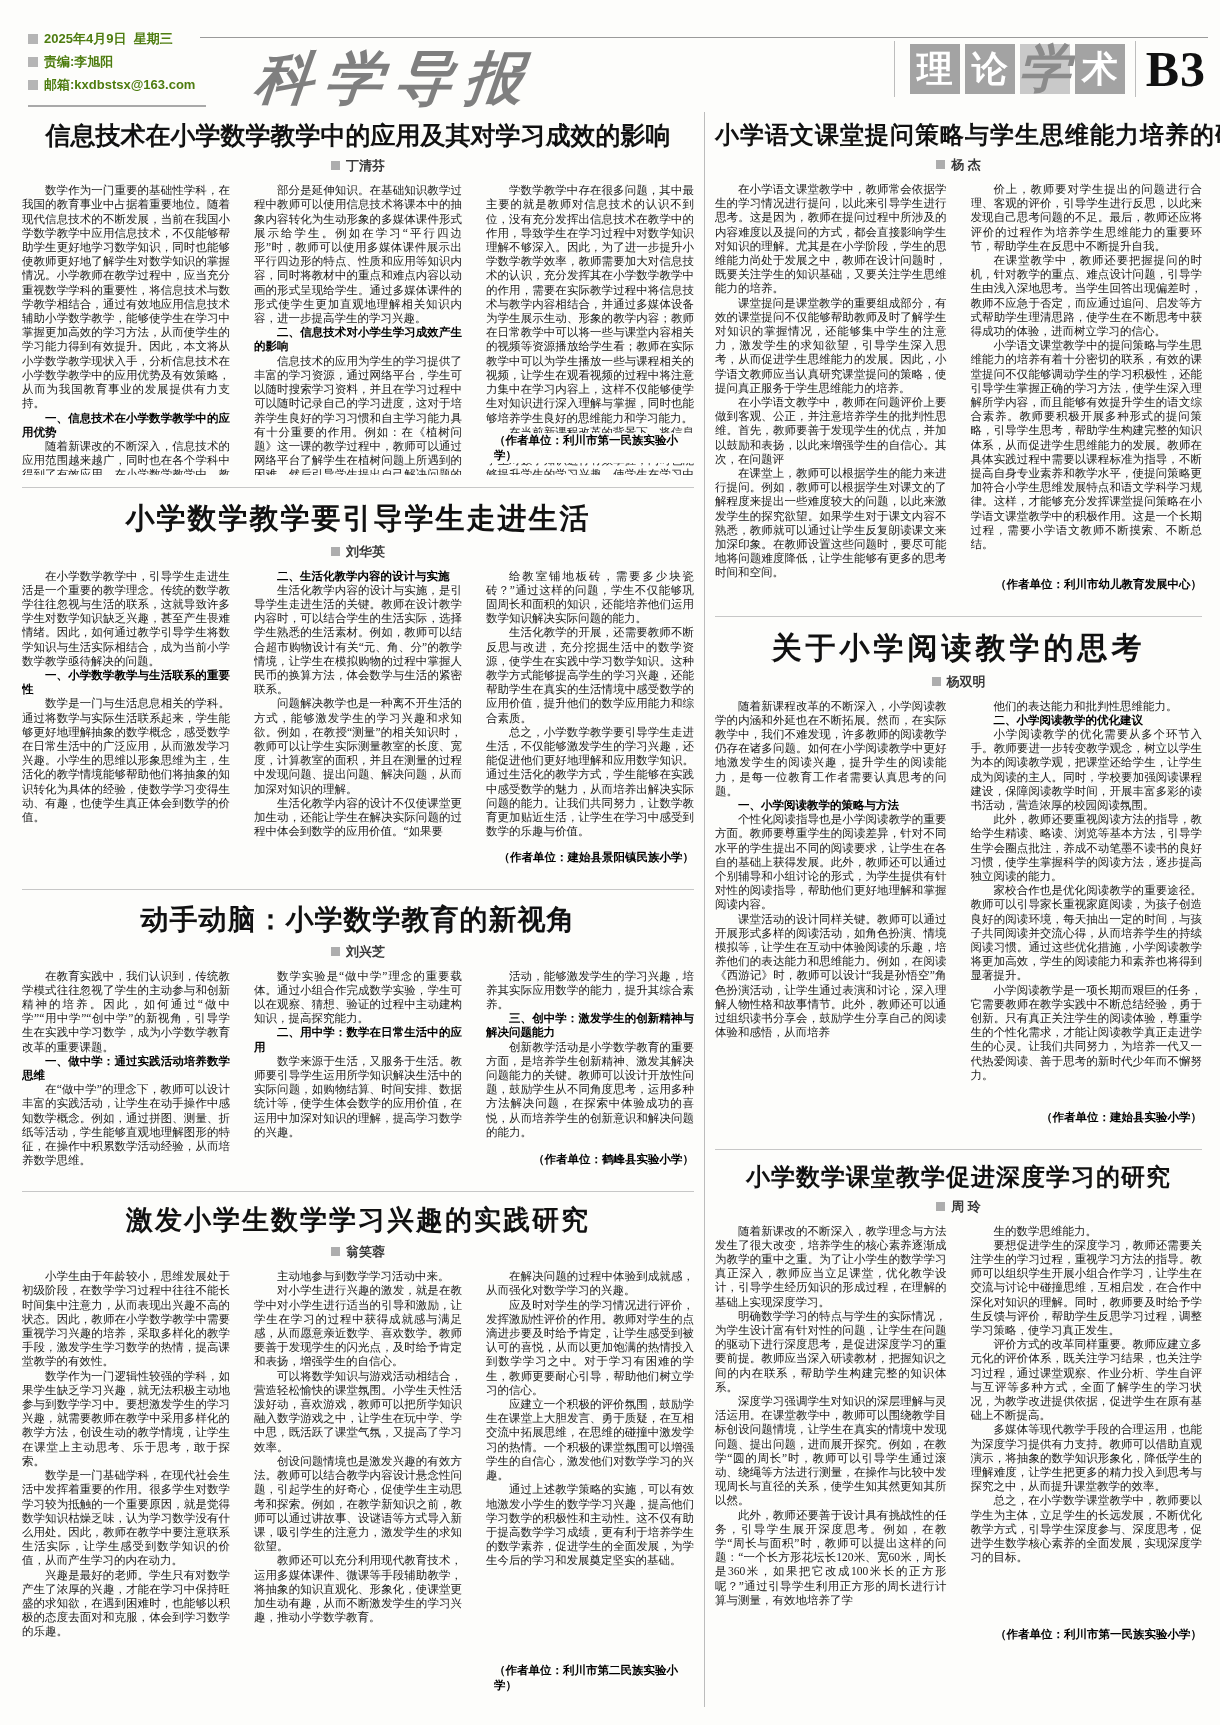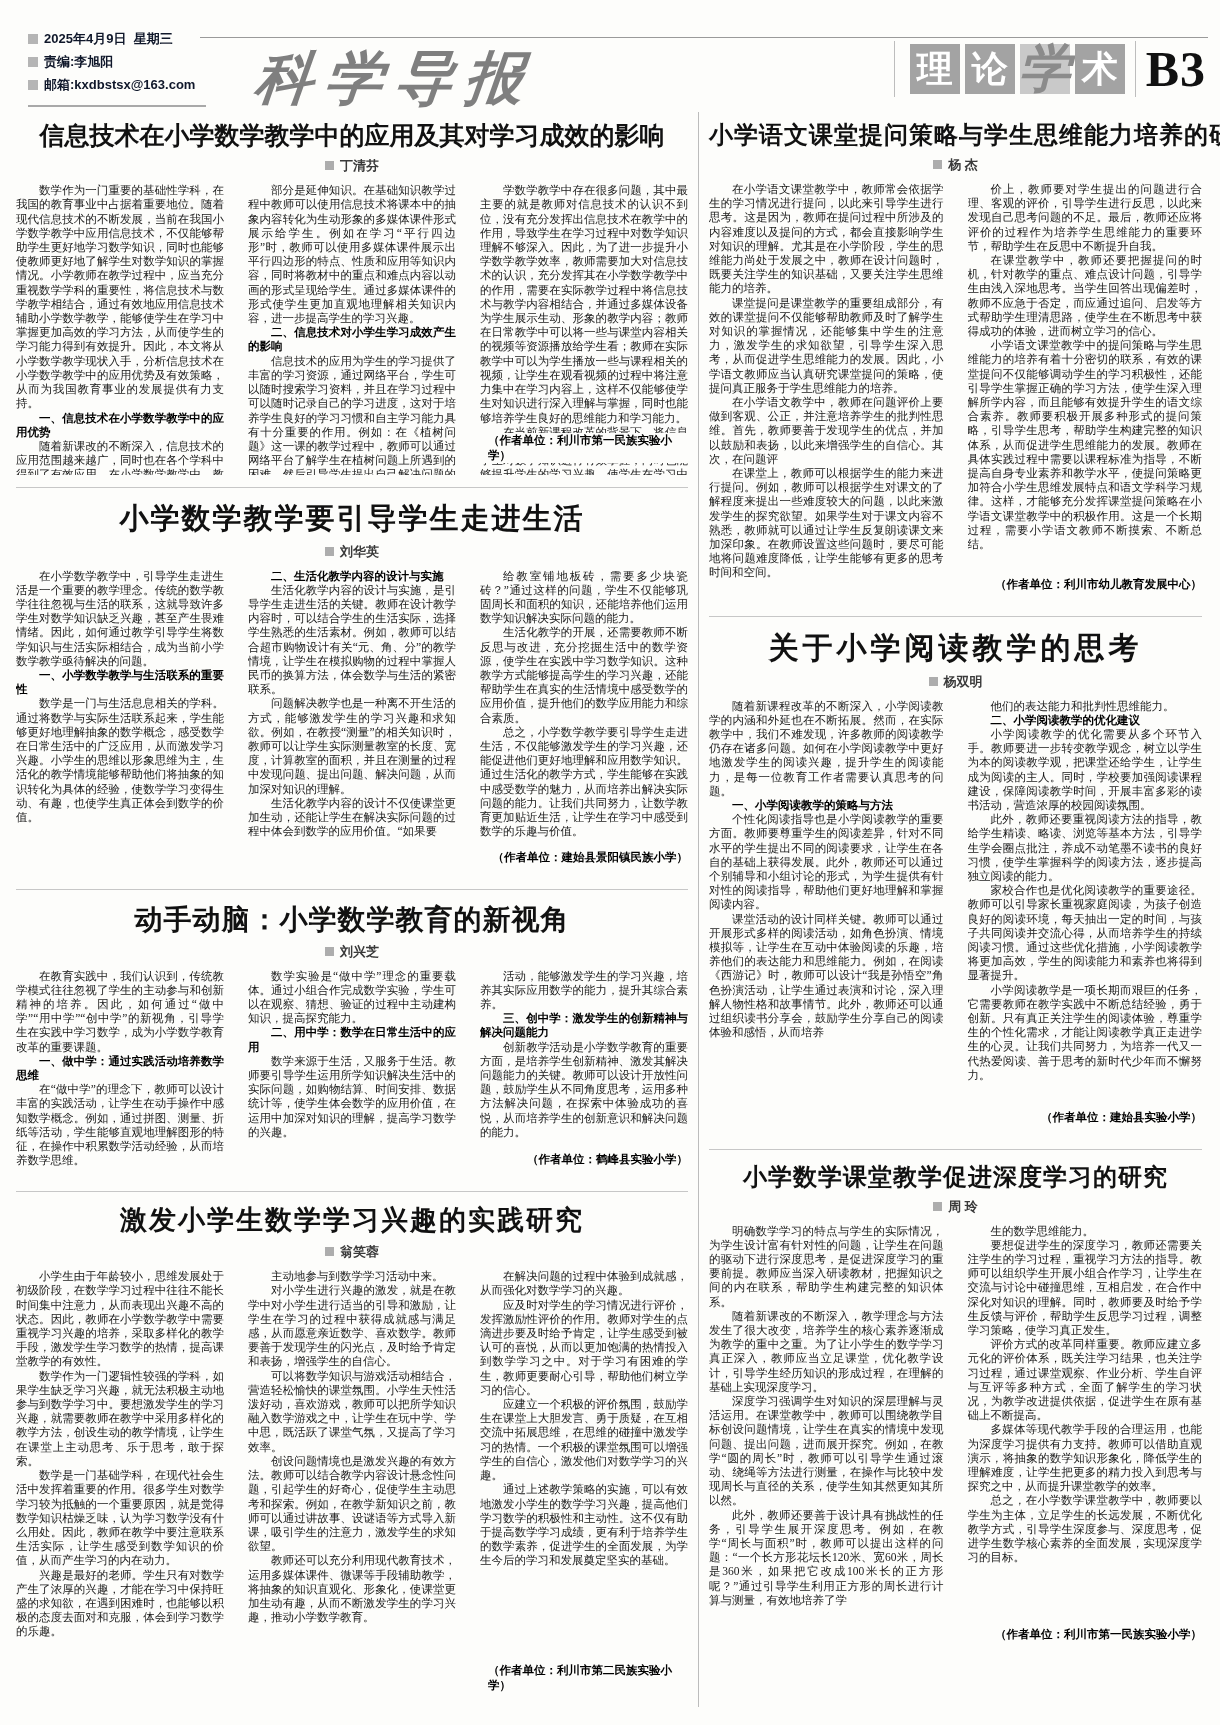--- a/index.html
+++ b/index.html
@@ -2,36 +2,36 @@
 <html><head>
 <meta charset="utf-8">
 <style>
   * { margin:0; padding:0; box-sizing:border-box; }
   body { background:#e8e8e6; font-family:"Liberation Sans", sans-serif; }
   .page { width:1220px; height:1725px; background:#fdfdfb; position:relative; margin:0 auto;
           overflow:hidden; color:#1c1c1c; }
 
   
   .masthead-rule { position:absolute; top:37px; left:200px; right:12px; height:1px; background:#9a9a9a; }
-  .info-block { position:absolute; top:30px; left:28px; width:178px; font-size:13px; font-weight:bold; color:#0f172a; border-bottom:2px solid #a9a9a9; padding-bottom:6px; }
+  .info-block { position:absolute; top:30px; left:28px; width:178px; font-size:13px; font-weight:bold; color:#4d7c0f; border-bottom:2px solid #a9a9a9; padding-bottom:6px; }
   .info-block .row { display:flex; align-items:center; margin-bottom:5px; white-space:nowrap; }
   .sqicon { display:inline-block; width:10px; height:10px; background:#b5b5b5; margin-right:6px; flex:0 0 auto; }
   .masthead { position:absolute; top:40px; left:215px; width:360px; text-align:center;
       font-family:"Liberation Serif", serif; font-weight:bold; font-style:italic;
       font-size:58px; color:#7f7f7f; letter-spacing:12px; transform:skewX(-6deg); }
   .section-cluster { position:absolute; top:40px; right:14px; display:flex; align-items:center; height:58px; }
   .vbar { width:1px; height:56px; background:#bdbdbd; margin:0 10px; }
   .badge { width:50px; height:50px; background:#a3a3a3; color:#fff; font-size:36px; font-weight:bold;
       display:flex; align-items:center; justify-content:center; margin-left:5px; }
   .badge.light { background:#c9c9c9; color:#8b8b8b; font-family:"Liberation Serif", serif;
       font-style:italic; font-size:52px; overflow:visible; }
   .pageno { font-family:"Liberation Serif", serif; font-weight:bold; font-size:50px; color:#111; letter-spacing:1px; }
 
   
-  .main { position:absolute; top:108px; left:0; right:0; bottom:8px; display:flex; padding:0 18px 0 16px;justify-content:flex-end; }
+  .main { position:absolute; top:108px; left:0; right:0; bottom:8px; display:flex; padding:0 18px 0 22px;justify-content:flex-end; }
   .half-left  { width:672px; flex:0 0 auto; }
   .vdivider { width:1px; background:#bcbcbc; margin:4px 10px 10px 10px; flex:0 0 auto; }
   .half-right { flex:1 1 auto; min-width:0; }
 
   .article { padding:8px 0 12px; }
   .article + .article { border-top:1px solid #c7c7c7; }
   .title { text-align:center; font-weight:bold; color:#111; line-height:1.25; margin:4px 0 6px; white-space:nowrap; }
   .a1 .title { font-size:25px; }
   .a3 .title { font-size:29px; letter-spacing:2px; }
   .a5 .title { font-size:28px; letter-spacing:1px; }
@@ -223,22 +223,22 @@
               <p class="para">小学阅读教学是一项长期而艰巨的任务，它需要教师在教学实践中不断总结经验，勇于创新。只有真正关注学生的阅读体验，尊重学生的个性化需求，才能让阅读教学真正走进学生的心灵。让我们共同努力，为培养一代又一代热爱阅读、善于思考的新时代少年而不懈努力。</p>
               <div class="attr">（作者单位：建始县实验小学）</div>
             </div>
           </div>
         </section>
         <section class="article a6">
           <h2 class="title">小学数学课堂教学促进深度学习的研究</h2>
           <div class="byline"><span class="sq"></span><span>周  玲</span></div>
           <div class="cols">
             <div class="col">
+              <p class="para">随着新课改的不断深入，教学理念与方法发生了很大改变，培养学生的核心素养逐渐成为教学的重中之重。为了让小学生的数学学习真正深入，教师应当立足课堂，优化教学设计，引导学生经历知识的形成过程，在理解的基础上实现深度学习。</p>
               <p class="para">明确数学学习的特点与学生的实际情况，为学生设计富有针对性的问题，让学生在问题的驱动下进行深度思考，是促进深度学习的重要前提。教师应当深入研读教材，把握知识之间的内在联系，帮助学生构建完整的知识体系。</p>
-              <p class="para">随着新课改的不断深入，教学理念与方法发生了很大改变，培养学生的核心素养逐渐成为教学的重中之重。为了让小学生的数学学习真正深入，教师应当立足课堂，优化教学设计，引导学生经历知识的形成过程，在理解的基础上实现深度学习。</p>
               <p class="para">深度学习强调学生对知识的深层理解与灵活运用。在课堂教学中，教师可以围绕教学目标创设问题情境，让学生在真实的情境中发现问题、提出问题，进而展开探究。例如，在教学“圆的周长”时，教师可以引导学生通过滚动、绕绳等方法进行测量，在操作与比较中发现周长与直径的关系，使学生知其然更知其所以然。</p>
               <p class="para">此外，教师还要善于设计具有挑战性的任务，引导学生展开深度思考。例如，在教学“周长与面积”时，教师可以提出这样的问题：“一个长方形花坛长120米、宽60米，周长是360米，如果把它改成100米长的正方形呢？”通过引导学生利用正方形的周长进行计算与测量，有效地培养了学</p>
             </div>
             <div class="col">
               <p class="para">生的数学思维能力。</p>
               <p class="para">要想促进学生的深度学习，教师还需要关注学生的学习过程，重视学习方法的指导。教师可以组织学生开展小组合作学习，让学生在交流与讨论中碰撞思维，互相启发，在合作中深化对知识的理解。同时，教师要及时给予学生反馈与评价，帮助学生反思学习过程，调整学习策略，使学习真正发生。</p>
               <p class="para">评价方式的改革同样重要。教师应建立多元化的评价体系，既关注学习结果，也关注学习过程，通过课堂观察、作业分析、学生自评与互评等多种方式，全面了解学生的学习状况，为教学改进提供依据，促进学生在原有基础上不断提高。</p>
               <p class="para">多媒体等现代教学手段的合理运用，也能为深度学习提供有力支持。教师可以借助直观演示，将抽象的数学知识形象化，降低学生的理解难度，让学生把更多的精力投入到思考与探究之中，从而提升课堂教学的效率。</p>
               <p class="para">总之，在小学数学课堂教学中，教师要以学生为主体，立足学生的长远发展，不断优化教学方式，引导学生深度参与、深度思考，促进学生数学核心素养的全面发展，实现深度学习的目标。</p>
               <div class="attr">（作者单位：利川市第一民族实验小学）</div>

